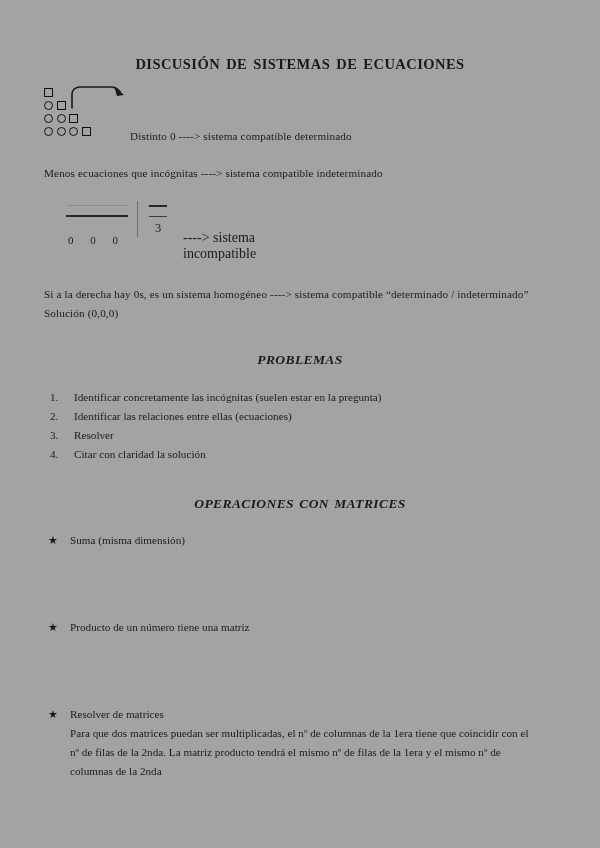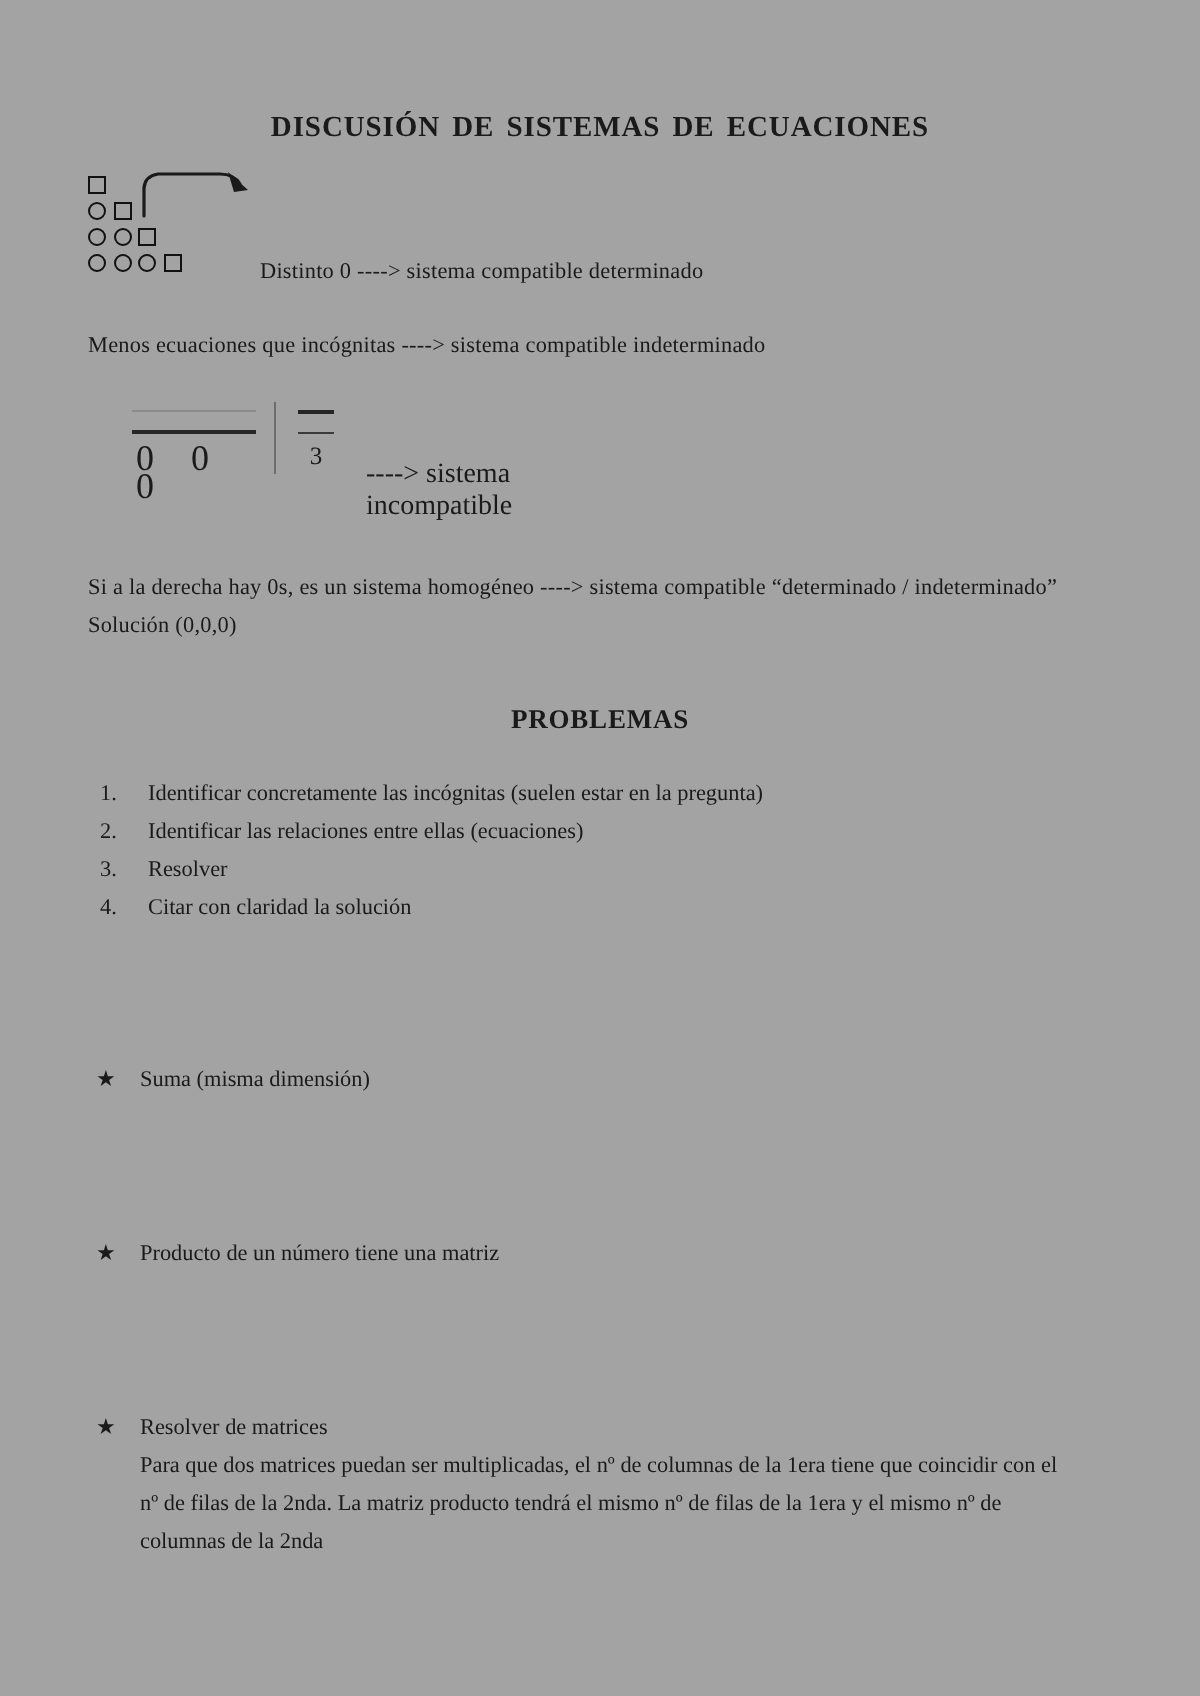--- a/index.html
+++ b/index.html
@@ -33,20 +33,21 @@
     word-spacing: 2px;
   }
   .section-title {
     position: absolute;
     left: 0; right: 0;
     text-align: center;
     font-size: 13.5px;
     font-weight: bold;
     letter-spacing: 0.4px;
     word-spacing: 1.5px;
+    font-style: italic;
   }
   #problemas-title { top: 352px; }
   #matrices-title  { top: 496px; }
 
   
   .para {
     position: absolute;
     font-size: 11.2px;
     line-height: 19px;
     letter-spacing: 0.12px;
@@ -117,23 +118,23 @@
     left: 0; top: 0;
     width: 62px;
   }
   .rule {
     background: #2a2a2a;
     margin: 0 auto;
   }
   .rule.top    { height: 1px;   background: #8a8a8a; width: 62px; margin-top: 4px; }
   .rule.bottom { height: 1.6px; background: #262626; width: 62px; margin-top: 9px; }
   .zeros {
-    font-size: 18px;
+    font-size: 11px;
     letter-spacing: 7px;
-    margin-top: 5px;
+    margin-top: 16px;
     padding-left: 2px;
     line-height: 14px;
   }
   .aug-sep {
     position: absolute;
     left: 71px;
     top: 0;
     width: 1px;
     height: 36px;
     background: #6d6d6d;
@@ -285,20 +286,21 @@
     <li>
       <span class="num">3.</span>
       <span>Resolver</span>
     </li>
     <li>
       <span class="num">4.</span>
       <span>Citar con claridad la solución</span>
     </li>
   </ol>
 
+  <div class="section-title" id="matrices-title">OPERACIONES CON MATRICES</div>
 
   <div class="star-item" id="star-suma">
     <span class="star">★</span>
     <span class="star-label">Suma (misma dimensión)</span>
   </div>
 
   <div class="star-item" id="star-producto">
     <span class="star">★</span>
     <span class="star-label">Producto de un número tiene una matriz</span>
   </div>

